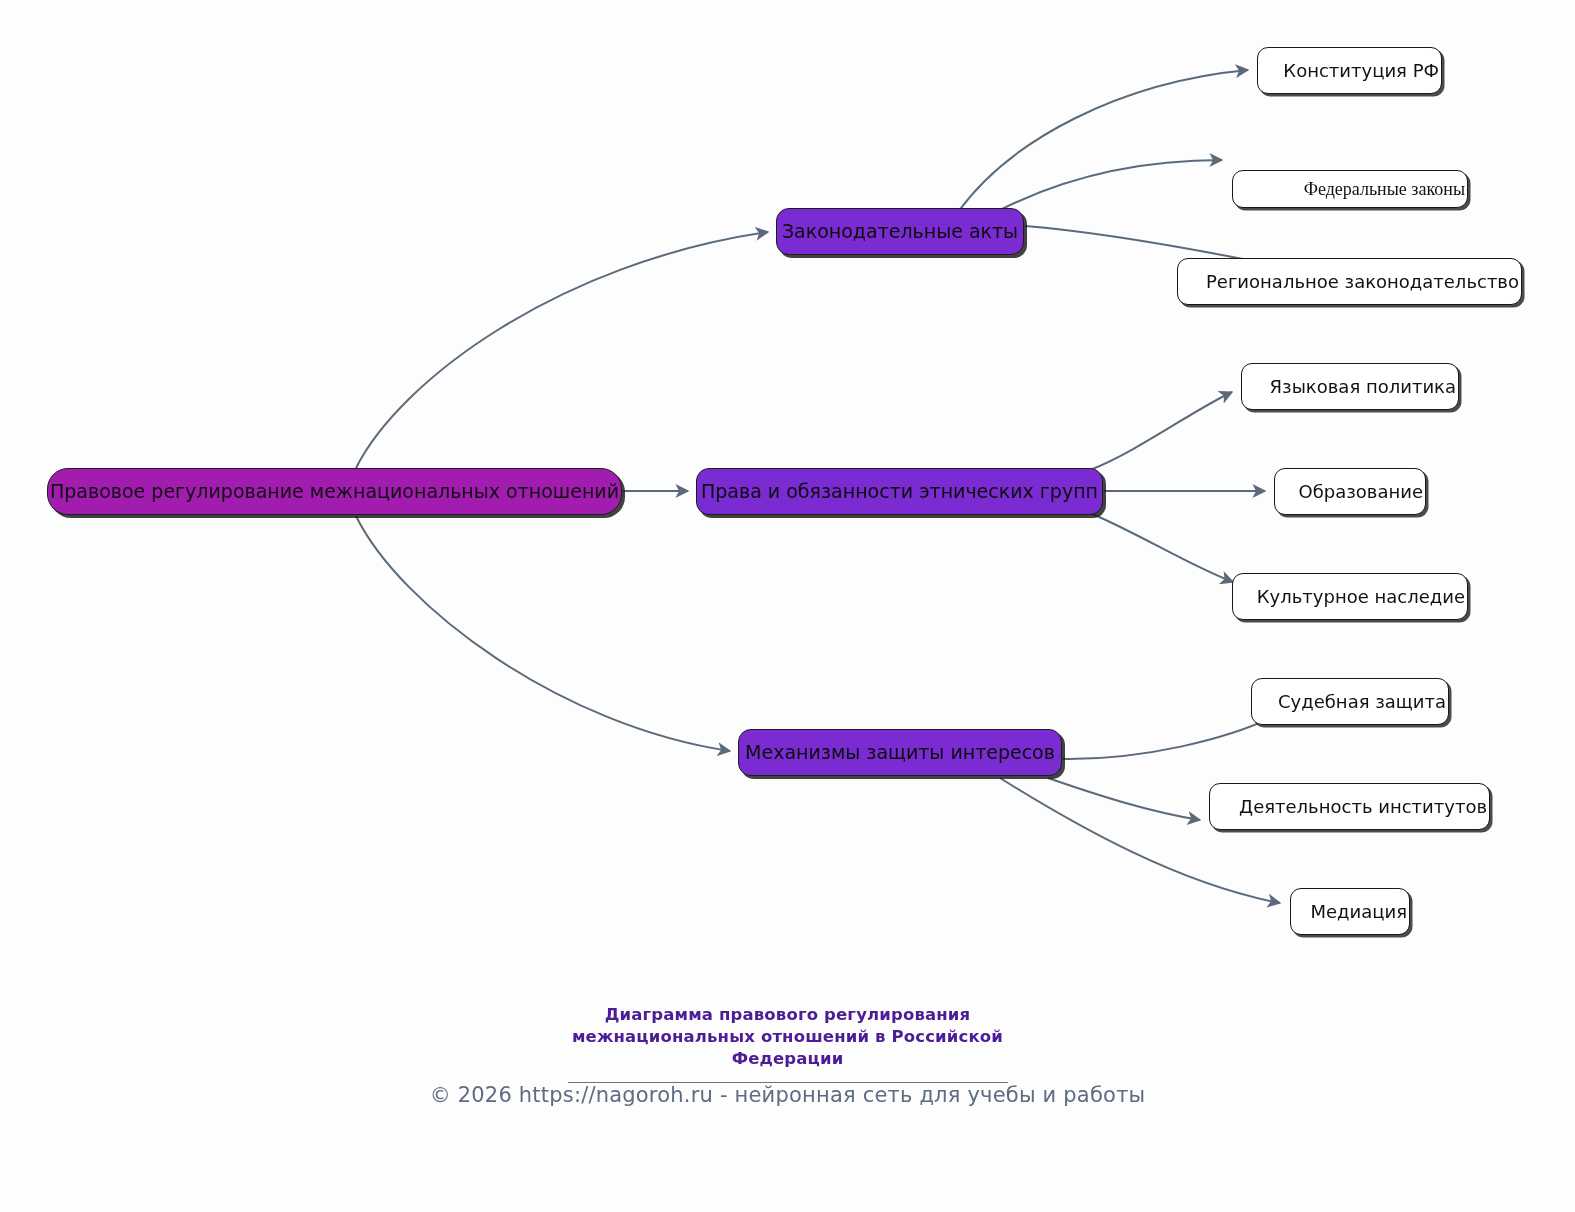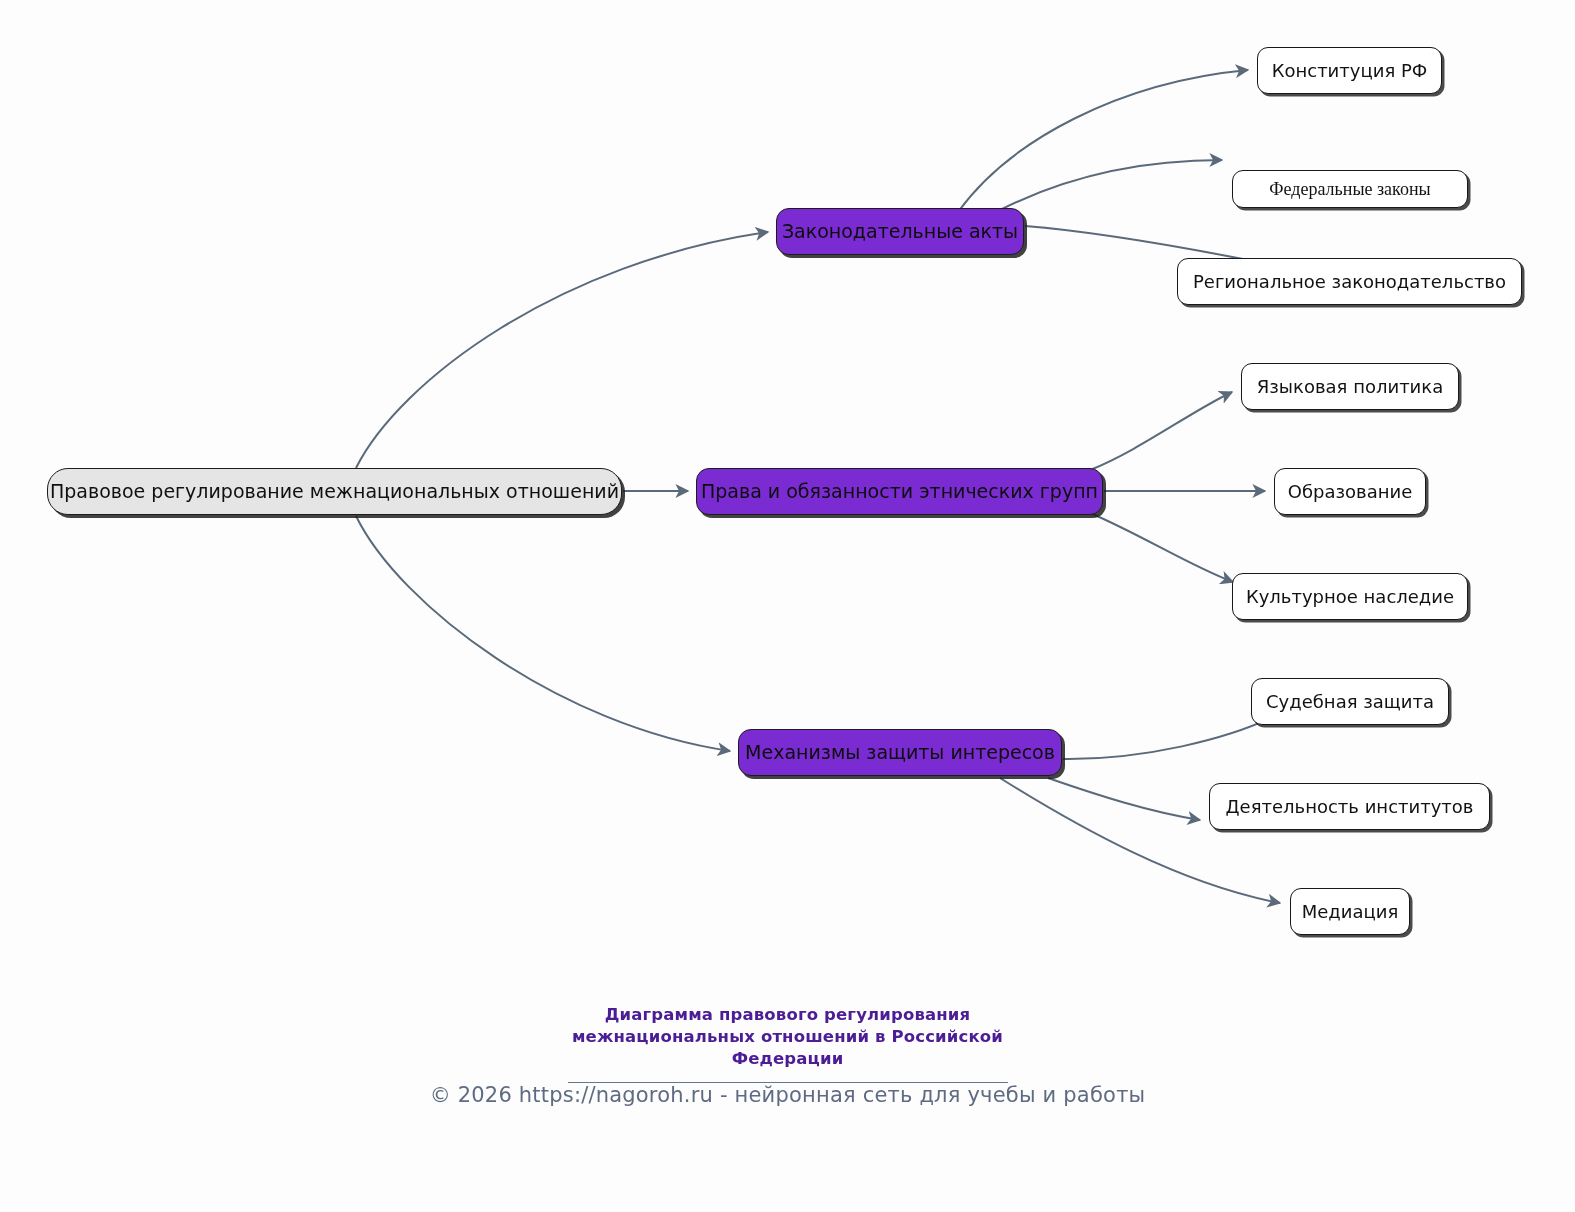--- a/index.html
+++ b/index.html
@@ -30,21 +30,21 @@
     position: absolute;
     box-sizing: border-box;
     display: flex;
     align-items: center;
     justify-content: center;
     border-radius: 11px;
     white-space: nowrap;
     line-height: 1;
   }
   .node-root {
-    background: #e5e5e5;
+    background: #a21caf;
     border: 1.6px solid #1c1c1c;
     color: #101010;
     font-size: 19px;
     border-radius: 21px;
     box-shadow: 3px 3px 0px rgba(25,25,25,0.82);
   }
   .node-branch {
     background: #7B2BD2;
     border: 1.6px solid #1c1c1c;
     color: #0d0d0d;
@@ -52,20 +52,21 @@
     border-radius: 13px;
     box-shadow: 3px 3px 0px rgba(25,25,25,0.82);
   }
   .node-leaf {
     background: #ffffff;
     border: 1.6px solid #17181a;
     color: #111213;
     font-size: 18px;
     border-radius: 11px;
     box-shadow: 2.5px 2.5px 0px rgba(30,30,30,0.80);
+    justify-content: flex-end;
   }
   .node-label {
     padding: 0 2px;
     pointer-events: none;
   }
 
   
   #footer {
     position: absolute;
     left: 0;

